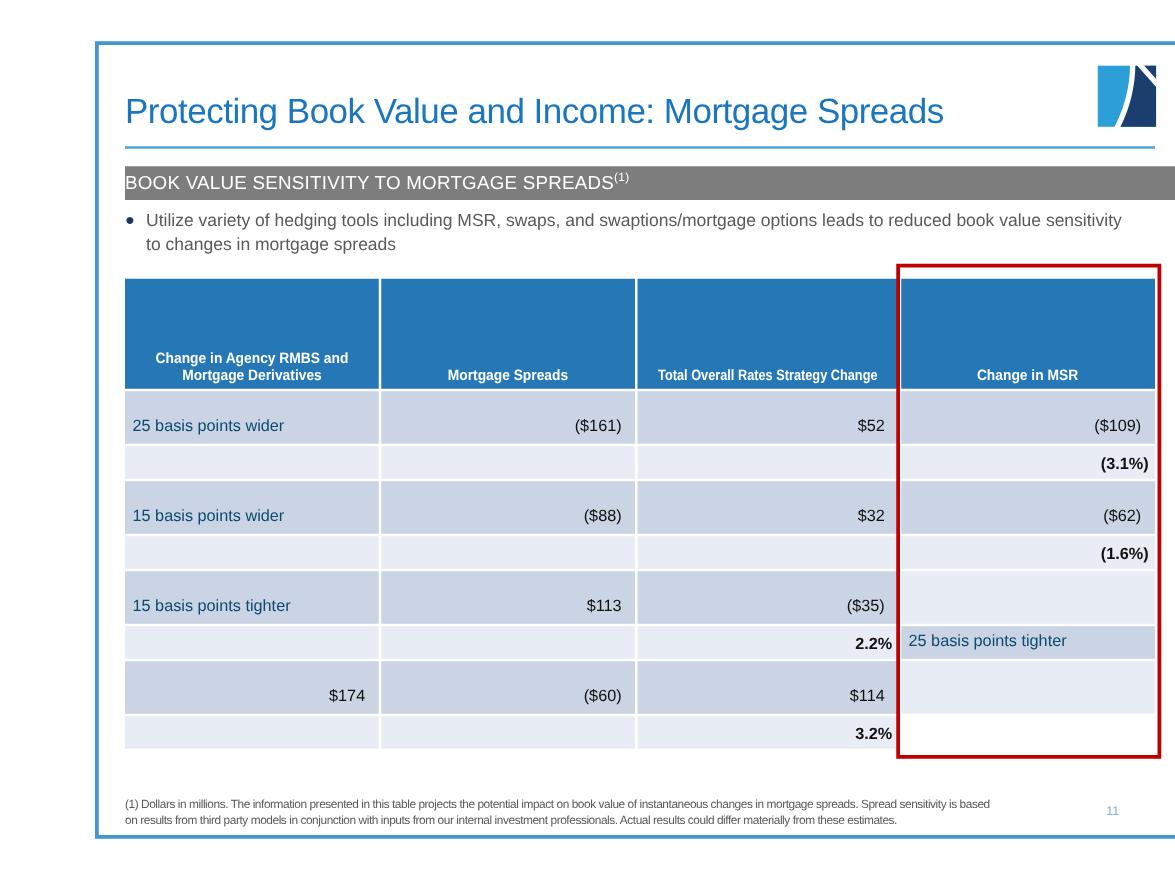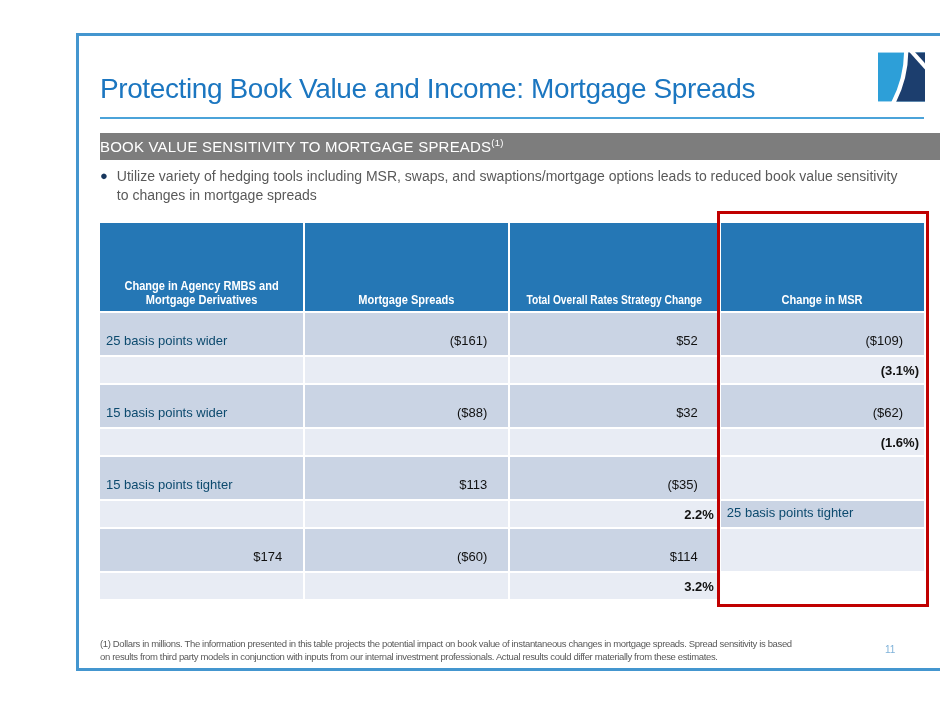--- a/index.html
+++ b/index.html
@@ -71,21 +71,21 @@
   .th span { display: inline-block; transform: scaleX(0.92); transform-origin: 50% 100%; }
   .th.condensed span { white-space: nowrap; transform: scaleX(0.85); }
   .td {
     display: flex; align-items: flex-end;
     font-size: 13px; color: #111111;
     box-sizing: border-box;
   }
   .td.main { background: #cad4e4; padding-bottom: 7px; }
   .td.sub  { background: #e8ecf4; align-items: center; }
   .td.label { justify-content: flex-start; padding-left: 6px; color: #0c4a6e; }
-  .td.num   { justify-content: flex-end; padding-right: 21px; }
+  .td.num   { justify-content: flex-end; padding-right: 11px; }
   .td.pct   { justify-content: flex-end; padding-right: 5px; font-weight: bold; }
   .highlight-box {
     position: absolute; left: 638px; top: 175px;
     width: 212px; height: 396px;
     box-sizing: border-box;
     border: 3px solid #c00000;
     pointer-events: none;
   }
   .footnote {
     position: absolute; left: 21px; top: 602px;

